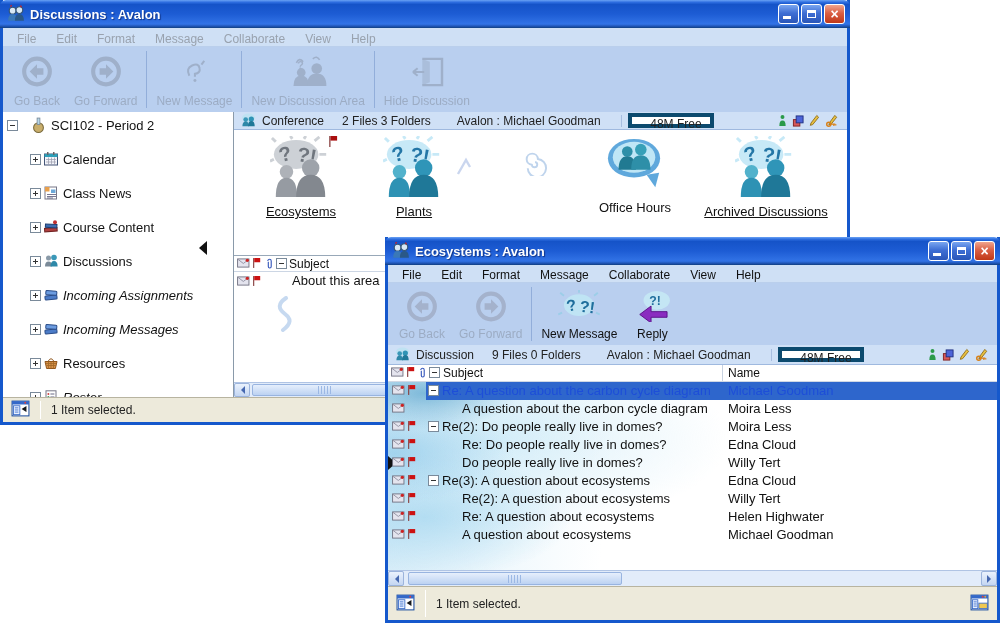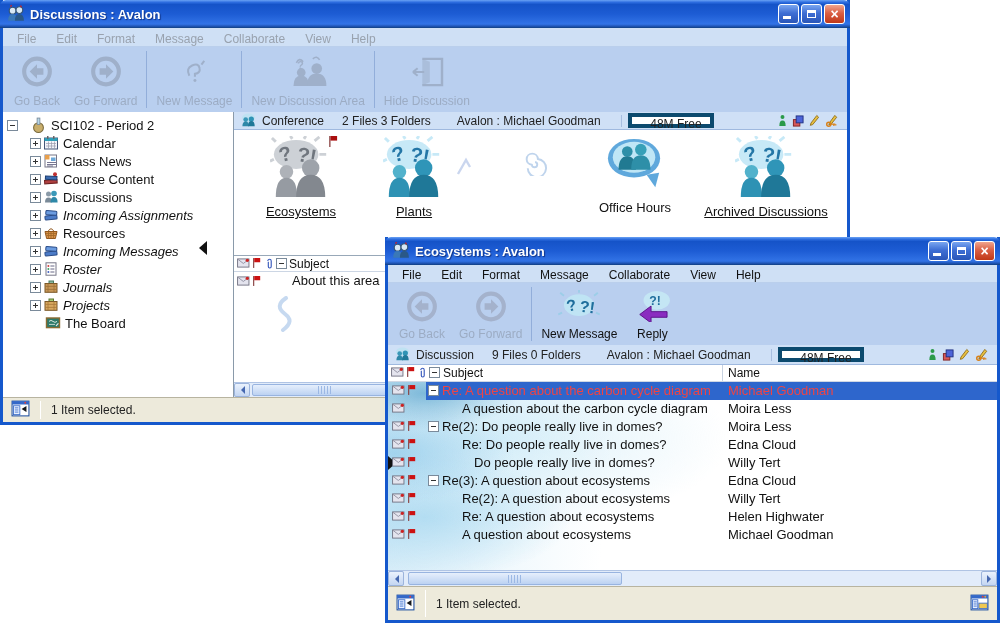--- a/index.html
+++ b/index.html
@@ -61,21 +61,21 @@
   #win2 .statusbar { height:34px; }
   .sb-sep { width:1px; align-self:stretch; margin:3px 0; background:#C8C4B0; border-right:1px solid #fff; }
   .status-right-icon { margin-left:auto; }
 
   
   #win1 { left:0; top:0; width:850px; height:425px; z-index:1; }
   #win1 .wbody { display:flex; height:285px; }
   .tree { width:231px; border-right:1px solid #8A9AAA; position:relative; font-size:13px; background:#fff; overflow:hidden; }
   .tree-row { height:18px; display:flex; align-items:center; white-space:nowrap; }
   .tree-row.root { padding-left:4px; margin-top:4px; }
-  .tree-row.child { padding-left:27px; }
+  .tree-row.child { padding-left:27px;margin-top:16px; }
   .tree-row.leaf { padding-left:40px; }
   .expander { width:11px; height:11px; border:1px solid #7A8A9A; background:#fff; position:relative; flex:none; }
   .expander::before { content:""; position:absolute; left:2px; right:2px; top:4px; height:1px; background:#333; }
   .expander.plus::after { content:""; position:absolute; top:2px; bottom:2px; left:4px; width:1px; background:#333; }
   .tree-icon { width:16px; height:16px; margin-left:2px; flex:none; display:inline-flex; }
   .tree-row.root .tree-icon { margin-left:12px; width:17px; height:17px; }
   .tree-icon svg { width:100%; height:100%; }
   .tree-label { margin-left:4px; color:#111; }
   .tree-label.italic { font-style:italic; }
 
@@ -127,21 +127,21 @@
   .col-div { position:absolute; left:334px; top:0; bottom:0; width:1px; background:#C8D2E0; }
   #msg-rows { position:relative; z-index:1; }
   .msg-row { height:18px; position:relative; font-size:13px; white-space:nowrap; }
   .msg-row .gut { position:absolute; top:3px; display:inline-flex; }
   .msg-row .env { left:4px; }  .msg-row .mflag { left:19px; top:2px; }
   .msg-row .rex { position:absolute; left:40px; top:3px; }
   .msg-row .subj { position:absolute; top:1px; color:#111; }
   .msg-row .mname { position:absolute; left:340px; top:1px; color:#111; }
   .msg-row .selbar { display:none; }
   .msg-row.selected .selbar { display:block; position:absolute; left:38px; right:0; top:0; bottom:0; background:#2E66CC; }
-  .msg-row.selected .subj, .msg-row.selected .mname { color:#ef4444; }
+  .msg-row.selected .subj, .msg-row.selected .mname { color:#1d4ed8; }
   .msg-row .subj, .msg-row .mname, .msg-row .rex { z-index:1; }
   .msg-row .selbar { z-index:0; }
   .msg-row > * { position:absolute; }
 </style>
 </head>
 <body>
 
 <div id="screen">
 
   <div class="window" id="win1">
@@ -304,36 +304,36 @@
                   <rect x="2" y="8.4" width="12" height="4.2" rx="1" fill="#4C7CC8" stroke="#2A4C88" transform="rotate(-6 8 10.5)"></rect>
                   <rect x="2.8" y="3.8" width="11" height="4.2" rx="1" fill="#6C9CE0" stroke="#2A4C88" transform="rotate(4 8 6)"></rect>
                 </svg>
               </span>
     <span class="tree-label italic">Incoming Assignments</span>
   </div>
             <div class="tree-row child">
     <span class="expander plus"></span>
     <span class="tree-icon">
                 <svg viewBox="0 0 16 16">
+                  <rect x="2" y="8.4" width="12" height="4.2" rx="1" fill="#4C7CC8" stroke="#2A4C88" transform="rotate(-6 8 10.5)"></rect>
+                  <rect x="2.8" y="3.8" width="11" height="4.2" rx="1" fill="#6C9CE0" stroke="#2A4C88" transform="rotate(4 8 6)"></rect>
+                </svg>
+              </span>
+    <span class="tree-label italic">Incoming Messages</span>
+  </div>
+            <div class="tree-row child">
+    <span class="expander plus"></span>
+    <span class="tree-icon">
+                <svg viewBox="0 0 16 16">
                   <path d="M2 6.5 h12 l-1.6 7 h-8.8 z" fill="#D89048" stroke="#91561C"></path>
                   <path d="M3 8.5 h10 M3.5 10.5 h9 M5.5 6.5 v7 M8 6.5 v7 M10.5 6.5 v7" stroke="#A06828" stroke-width=".8"></path>
                   <path d="M5 6.5 q3 -5.5 6 0" fill="none" stroke="#91561C"></path>
                 </svg>
               </span>
     <span class="tree-label">Resources</span>
-  </div>
-            <div class="tree-row child">
-    <span class="expander plus"></span>
-    <span class="tree-icon">
-                <svg viewBox="0 0 16 16">
-                  <rect x="2" y="8.4" width="12" height="4.2" rx="1" fill="#4C7CC8" stroke="#2A4C88" transform="rotate(-6 8 10.5)"></rect>
-                  <rect x="2.8" y="3.8" width="11" height="4.2" rx="1" fill="#6C9CE0" stroke="#2A4C88" transform="rotate(4 8 6)"></rect>
-                </svg>
-              </span>
-    <span class="tree-label italic">Incoming Messages</span>
   </div>
             <div class="tree-row child">
     <span class="expander plus"></span>
     <span class="tree-icon">
                 <svg viewBox="0 0 16 16">
                   <rect x="3" y="1.8" width="10" height="12.4" fill="#FFF" stroke="#778"></rect>
                   <circle cx="5.4" cy="5" r="1" fill="#D04040"></circle>
                   <circle cx="5.4" cy="8" r="1" fill="#40A060"></circle>
                   <circle cx="5.4" cy="11" r="1" fill="#4060C0"></circle>
                   <path d="M7.4 5 h4 M7.4 8 h4 M7.4 11 h4" stroke="#557" stroke-width=".9"></path>
@@ -780,21 +780,21 @@
                 <circle cx="11.2" cy="2.6" r="1.8" fill="#CC2222"></circle>
               </svg>
             </span>
     <span class="gut mflag">
               <svg viewBox="0 0 10 13" width="9" height="12">
                 <rect x="1.2" y="1" width="1.3" height="11" fill="#8A4444"></rect>
                 <path d="M2.5 1 h6.6 v4.6 h-6.6 z" fill="#CC1111"></path>
               </svg>
             </span>
 
-    <span class="subj" style="left: 86px;">Do people really live in domes?</span>
+    <span class="subj" style="left: 74px;">Do people really live in domes?</span>
     <span class="mname">Willy Tert</span>
   </div>
           <div class="msg-row">
 
     <span class="gut env">
               <svg viewBox="0 0 14 11" width="13" height="10">
                 <rect x=".5" y="1" width="12.5" height="9" fill="#E4E4EE" stroke="#707080"></rect>
                 <path d="M1 1.5 L6.8 6 L12.8 1.5" fill="none" stroke="#9090A0"></path>
                 <circle cx="11.2" cy="2.6" r="1.8" fill="#CC2222"></circle>
               </svg>

